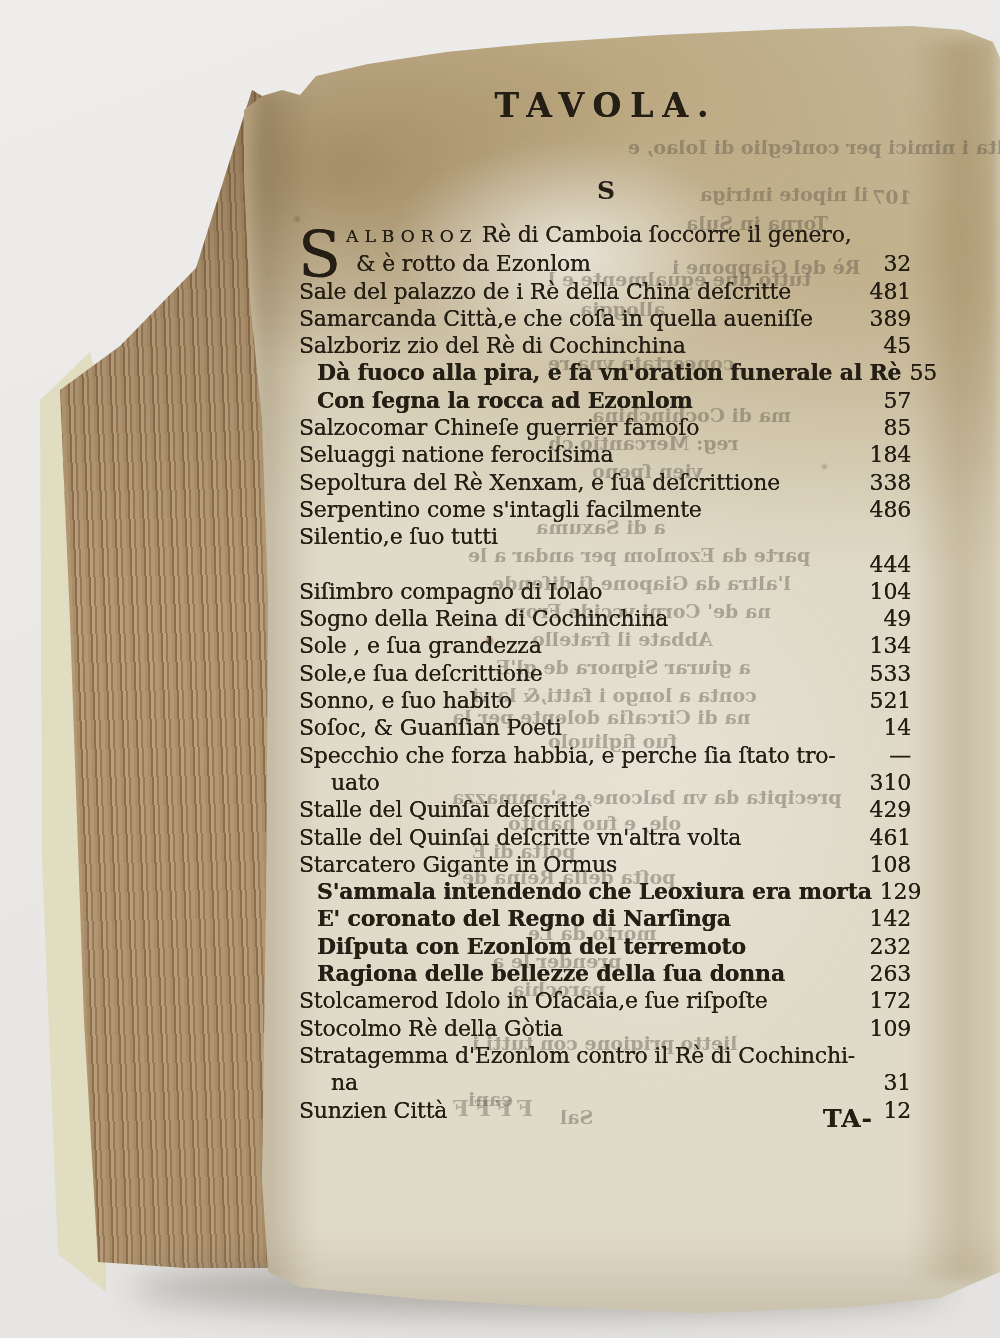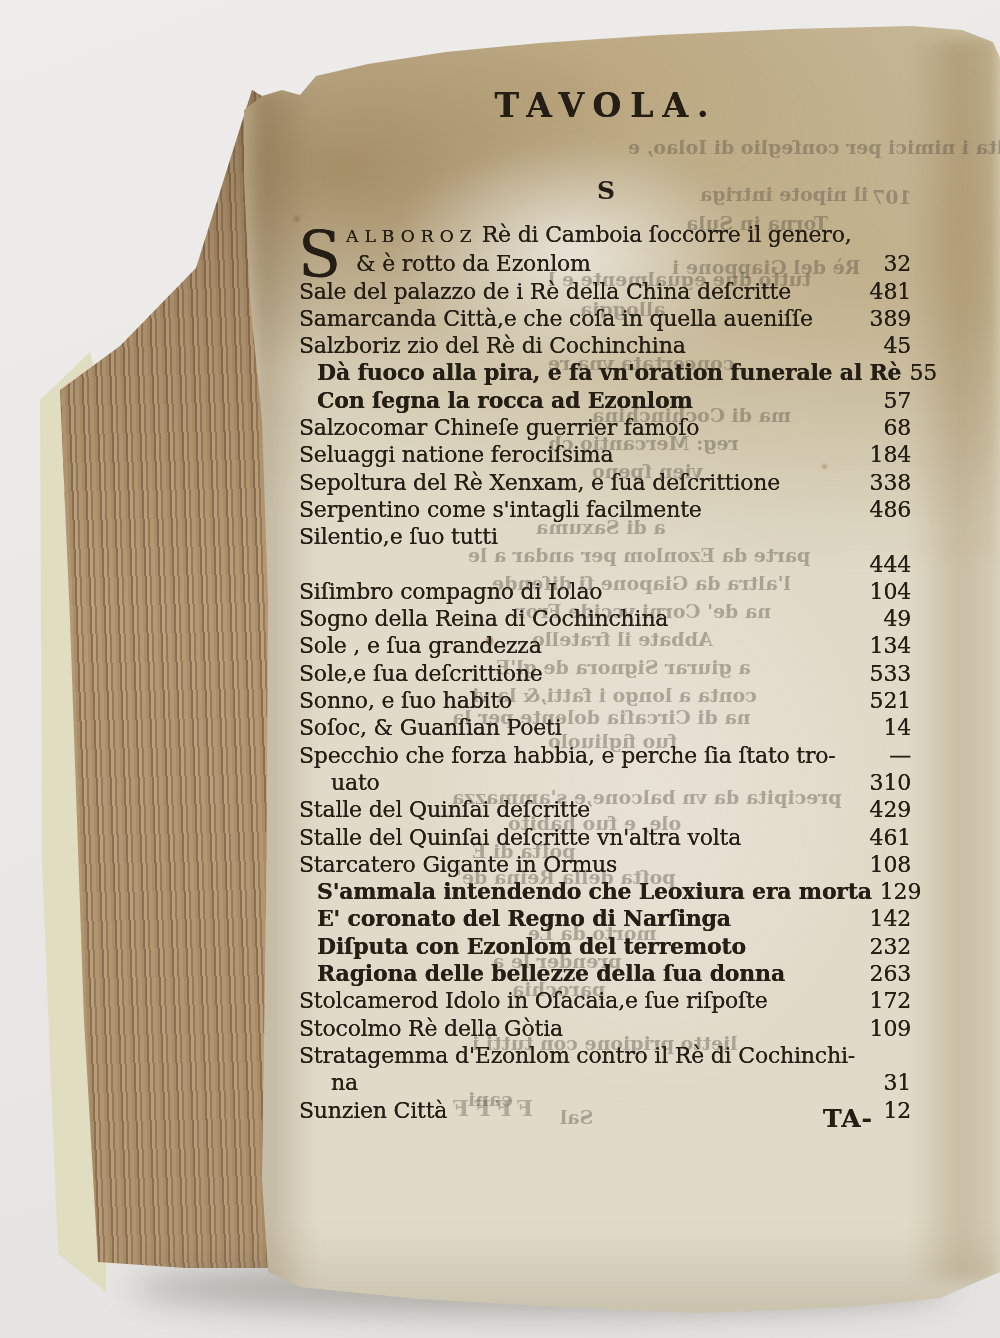--- a/index.html
+++ b/index.html
@@ -163,21 +163,21 @@
           <div class="row ind">
             <span class="t">Dà fuoco alla pira, e fa vn'oration funerale al Rè</span>
             <span class="n">55</span>
           </div>
           <div class="row ind">
             <span class="t">Con ſegna la rocca ad Ezonlom</span>
             <span class="n">57</span>
           </div>
           <div class="row">
             <span class="t">Salzocomar Chineſe guerrier famoſo</span>
-            <span class="n">68</span>
+            <span class="n">85</span>
           </div>
           <div class="row">
             <span class="t">Seluaggi natione ferociſsima</span>
             <span class="n">184</span>
           </div>
           <div class="row">
             <span class="t">Sepoltura del Rè Xenxam, e ſua deſcrittione</span>
             <span class="n">338</span>
           </div>
           <div class="row">

